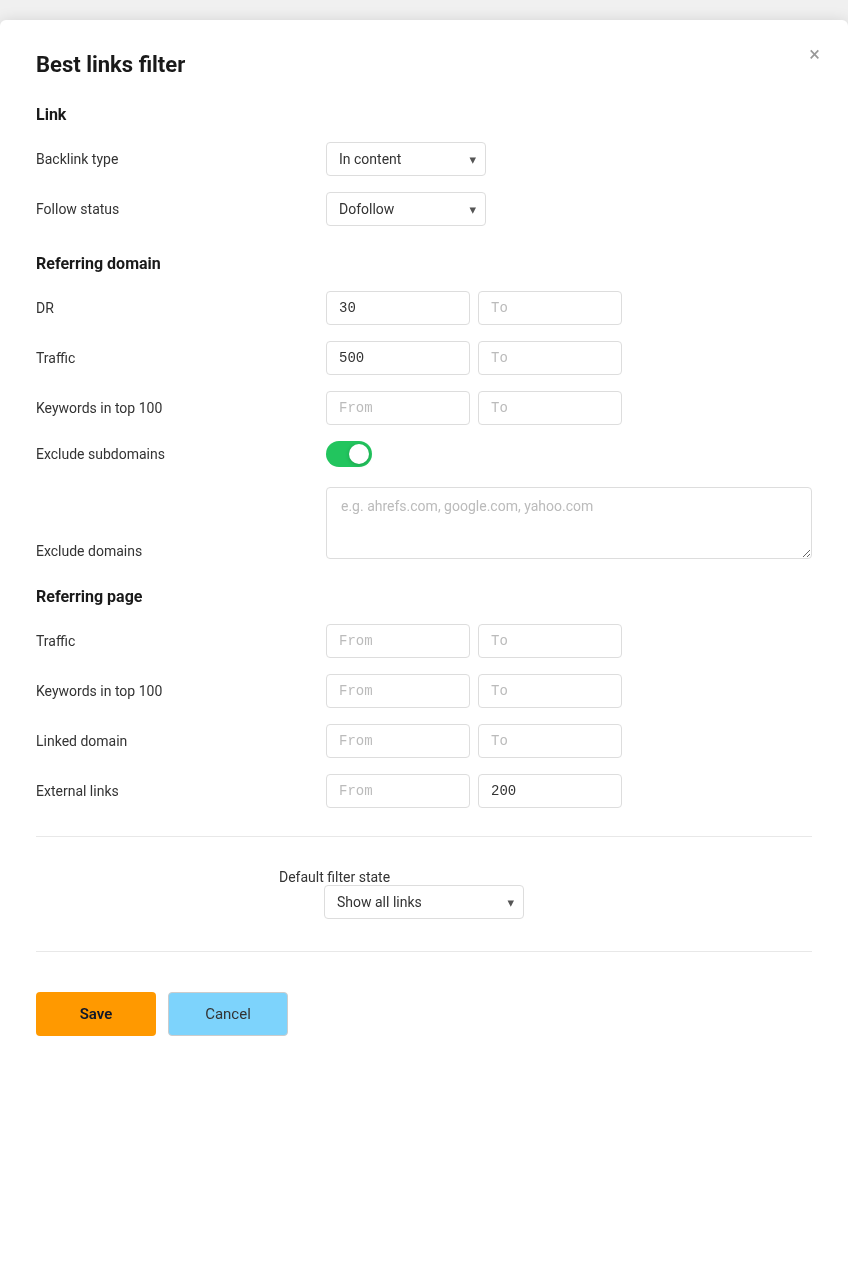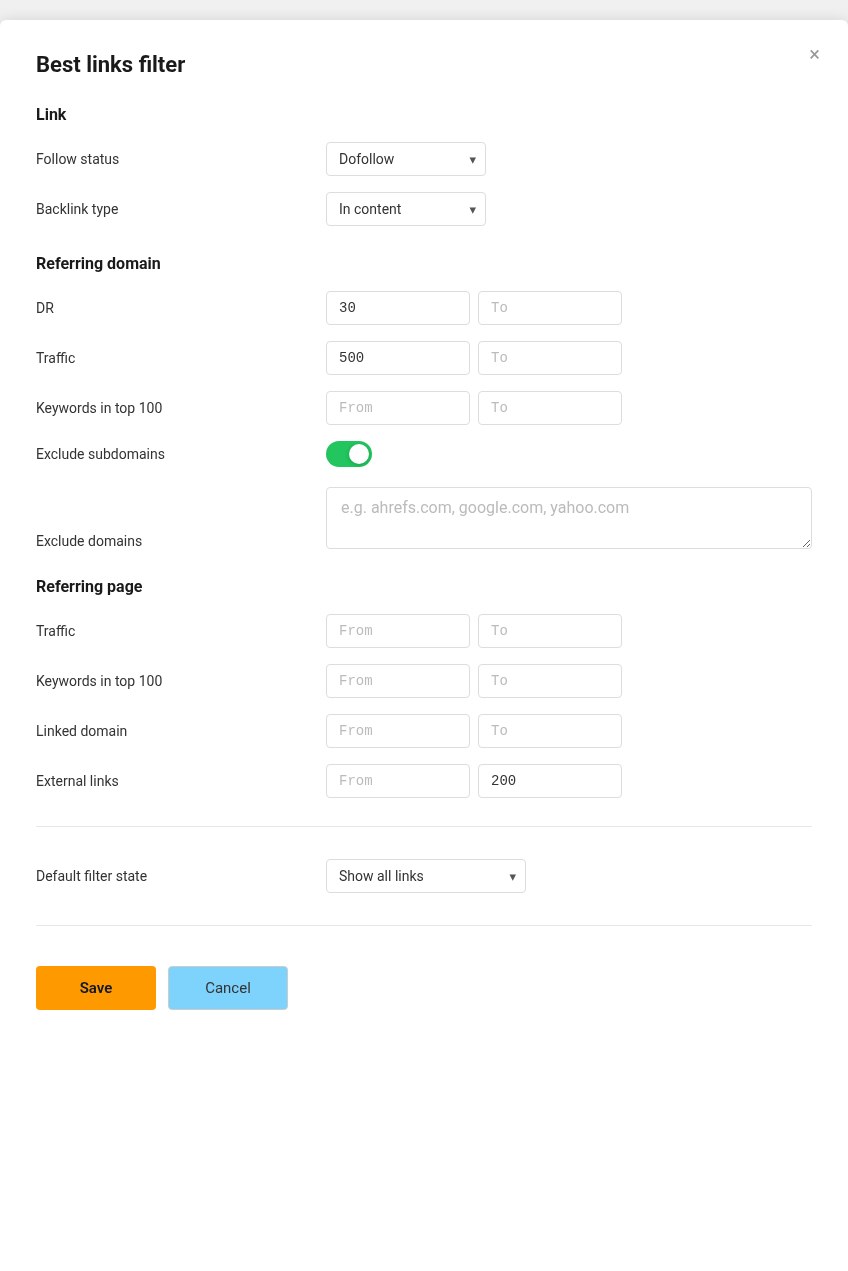--- a/index.html
+++ b/index.html
@@ -169,44 +169,45 @@
     }
 
     .toggle input:checked + .toggle-slider::before {
       transform: translateX(20px);
     }
 
     .exclude-domains-textarea {
       border: 1px solid #ddd;
       border-radius: 4px;
       padding: 10px 14px;
-      font-size: 16px;
+      font-size: 14px;
       color: #4d7c0f;
       width: 496px;
-      height: 62px;
+      height: 72px;
       resize: vertical;
       outline: none;
       font-family: inherit;
     }
 
     .exclude-domains-textarea::placeholder {
       color: #bbb;
     }
 
     .divider {
       border: none;
       border-top: 1px solid #e8e8e8;
       margin: 24px 0;
     }
 
     .footer-row {
       display: flex;
       align-items: center;
       padding-top: 8px;
       padding-bottom: 8px;
+      flex-direction: column;
     }
 
     .footer-actions {
       display: flex;
       gap: 12px;
       padding-top: 16px;
     }
 
     .save-btn {
       background: #f90;
@@ -240,43 +241,43 @@
 <body>
 
 <div class="modal">
 
   <button class="close-btn">×</button>
 
   <h1 class="modal-title">Best links filter</h1>
 
   <div class="section">
     <div class="section-title">Link</div>
-
-    <div class="field-row">
-      <div class="field-label">Follow status</div>
-      <div class="select-wrapper">
-        <select class="select-dropdown">
-          <option>Dofollow</option>
-          <option>Nofollow</option>
-          <option>All</option>
-        </select>
-      </div>
-    </div>
 
     <div class="field-row">
       <div class="field-label">Backlink type</div>
       <div class="select-wrapper">
         <select class="select-dropdown">
           <option>In content</option>
           <option>Sitewide</option>
           <option>Image</option>
           <option>All</option>
         </select>
       </div>
     </div>
+
+    <div class="field-row">
+      <div class="field-label">Follow status</div>
+      <div class="select-wrapper">
+        <select class="select-dropdown">
+          <option>Dofollow</option>
+          <option>Nofollow</option>
+          <option>All</option>
+        </select>
+      </div>
+    </div>
   </div>
 
   <div class="section">
     <div class="section-title">Referring domain</div>
 
     <div class="field-row">
       <div class="field-label">DR</div>
       <div class="field-inputs">
         <input class="field-input" type="text" value="30" placeholder="From" style="">
         <input class="field-input" type="text" placeholder="To" style="">

